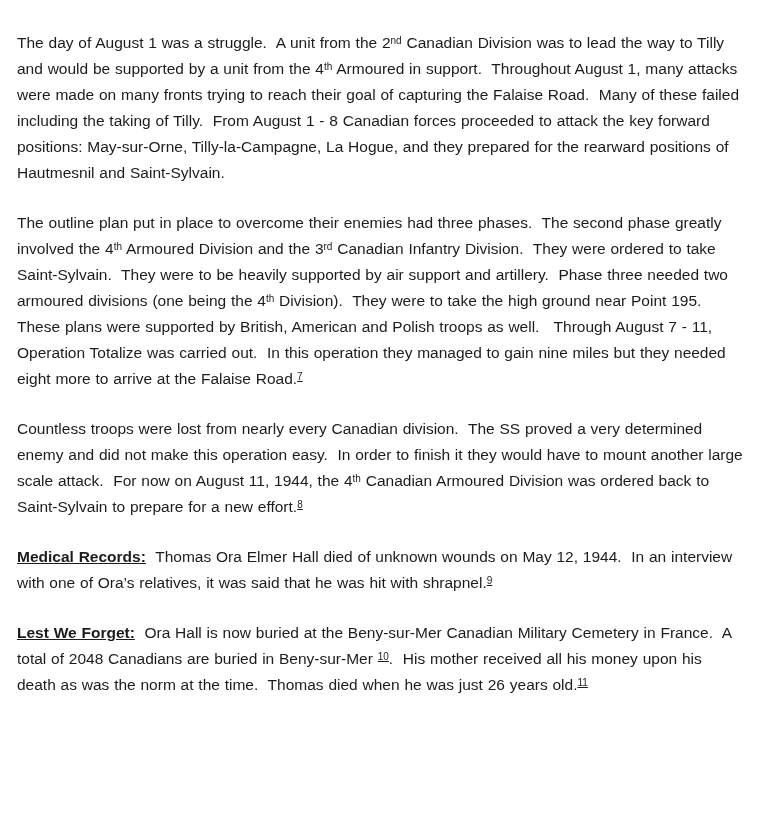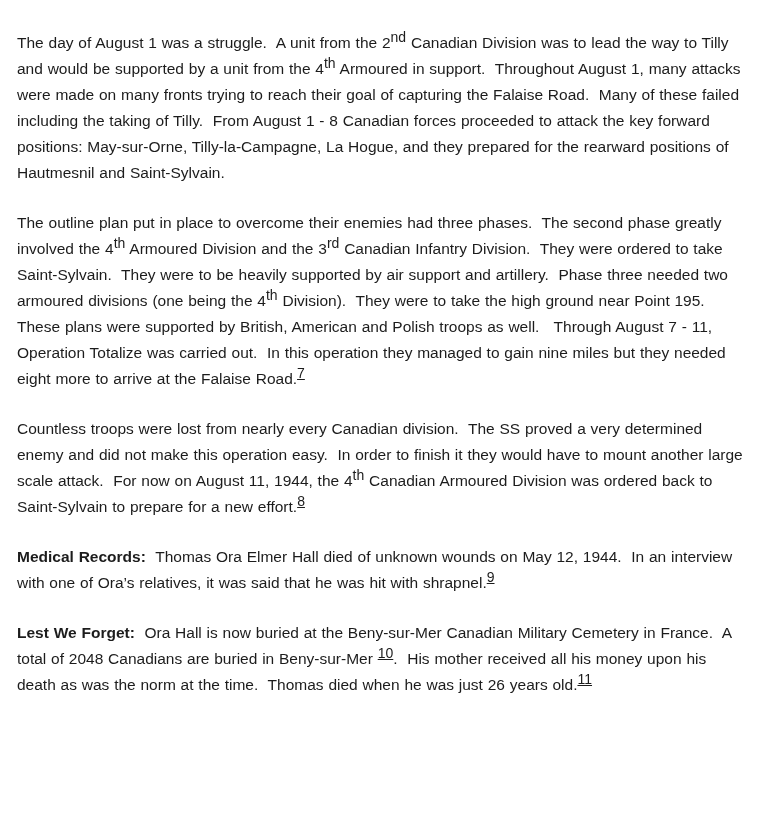--- a/index.html
+++ b/index.html
@@ -14,26 +14,26 @@
     overflow: hidden;
   }
   .para {
     margin: 0 0 24px 0;
     font-size: 15.5px;
     line-height: 26px;
     white-space: pre-wrap;
     word-spacing: 0.5px;
   }
   .run { white-space: pre-wrap; margin-top: 16px; }
-  b.run { font-weight: bold; }
+  b.run { font-weight: bold; text-decoration: underline; }
   sup.sup {
     position: relative;
     top: -0.45em;
     vertical-align: baseline;
-    font-size: 14px;
+    font-size: 10px;
     line-height: 0;
   }
   sup.fn { text-decoration: underline; }
 </style>
 </head>
 <body>
 
 <div class="page">
 
   <p class="para"><span class="run">The day of August 1 was a struggle.  A unit from the 2</span><sup class="sup">nd</sup><span class="run"> Canadian Division was to lead the way to Tilly and would be supported by a unit from the 4</span><sup class="sup">th</sup><span class="run"> Armoured in support.  Throughout August 1, many attacks were made on many fronts trying to reach their goal of capturing the Falaise Road.  Many of these failed including the taking of Tilly.  From August 1 - 8 Canadian forces proceeded to attack the key forward positions: May-sur-Orne, Tilly-la-Campagne, La Hogue, and they prepared for the rearward positions of Hautmesnil and Saint-Sylvain.</span></p>

